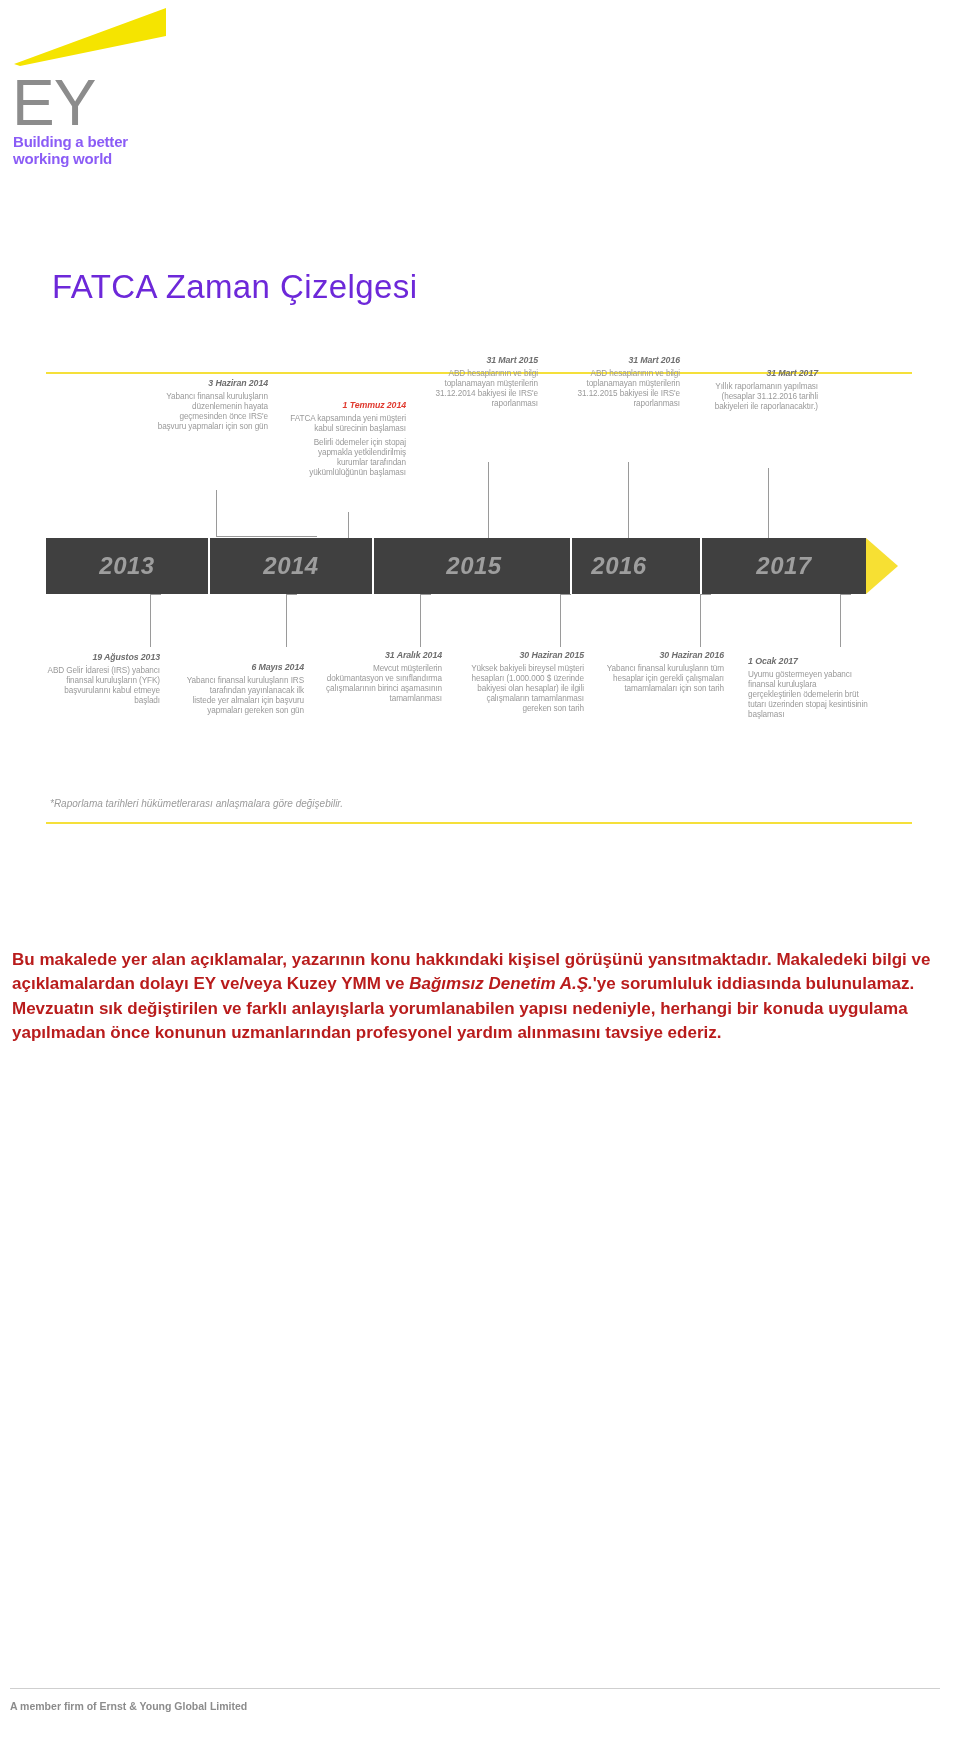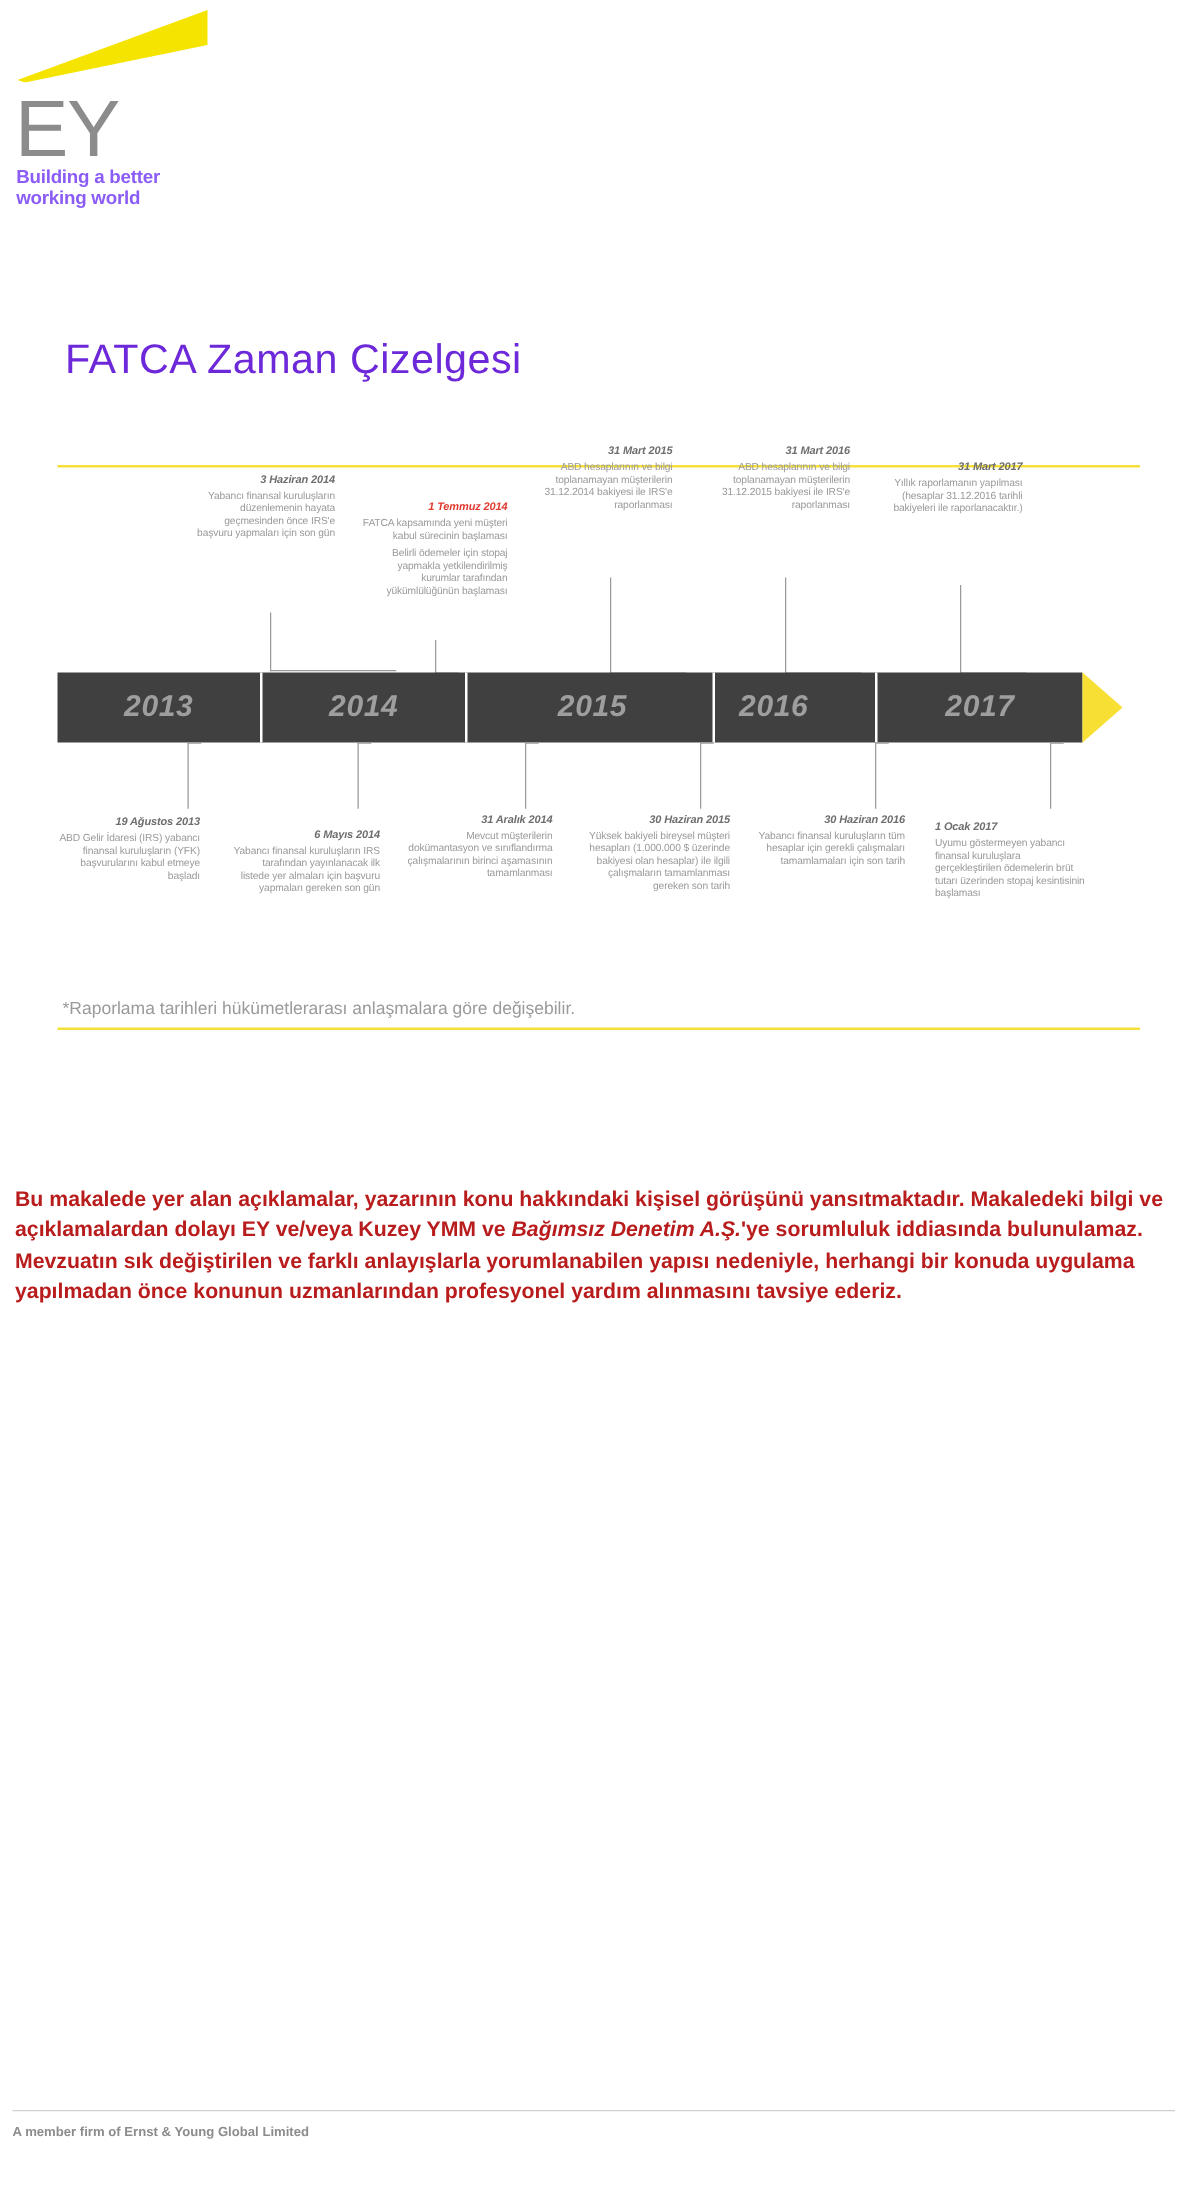--- a/index.html
+++ b/index.html
@@ -146,22 +146,23 @@
     position: absolute;
     border-color: #9a9a9a;
     border-style: solid;
     border-width: 0;
   }
 
   .footnote {
     position: absolute;
     left: 50px;
     top: 598px;
-    font-size: 14px;
+    font-size: 10px;
     color: #9a9a9a;
+    font-style: italic;
   }
 
   
   .disclaimer {
     position: absolute;
     left: 12px;
     top: 948px;
     width: 930px;
     font-size: 17px;
     line-height: 1.44;

